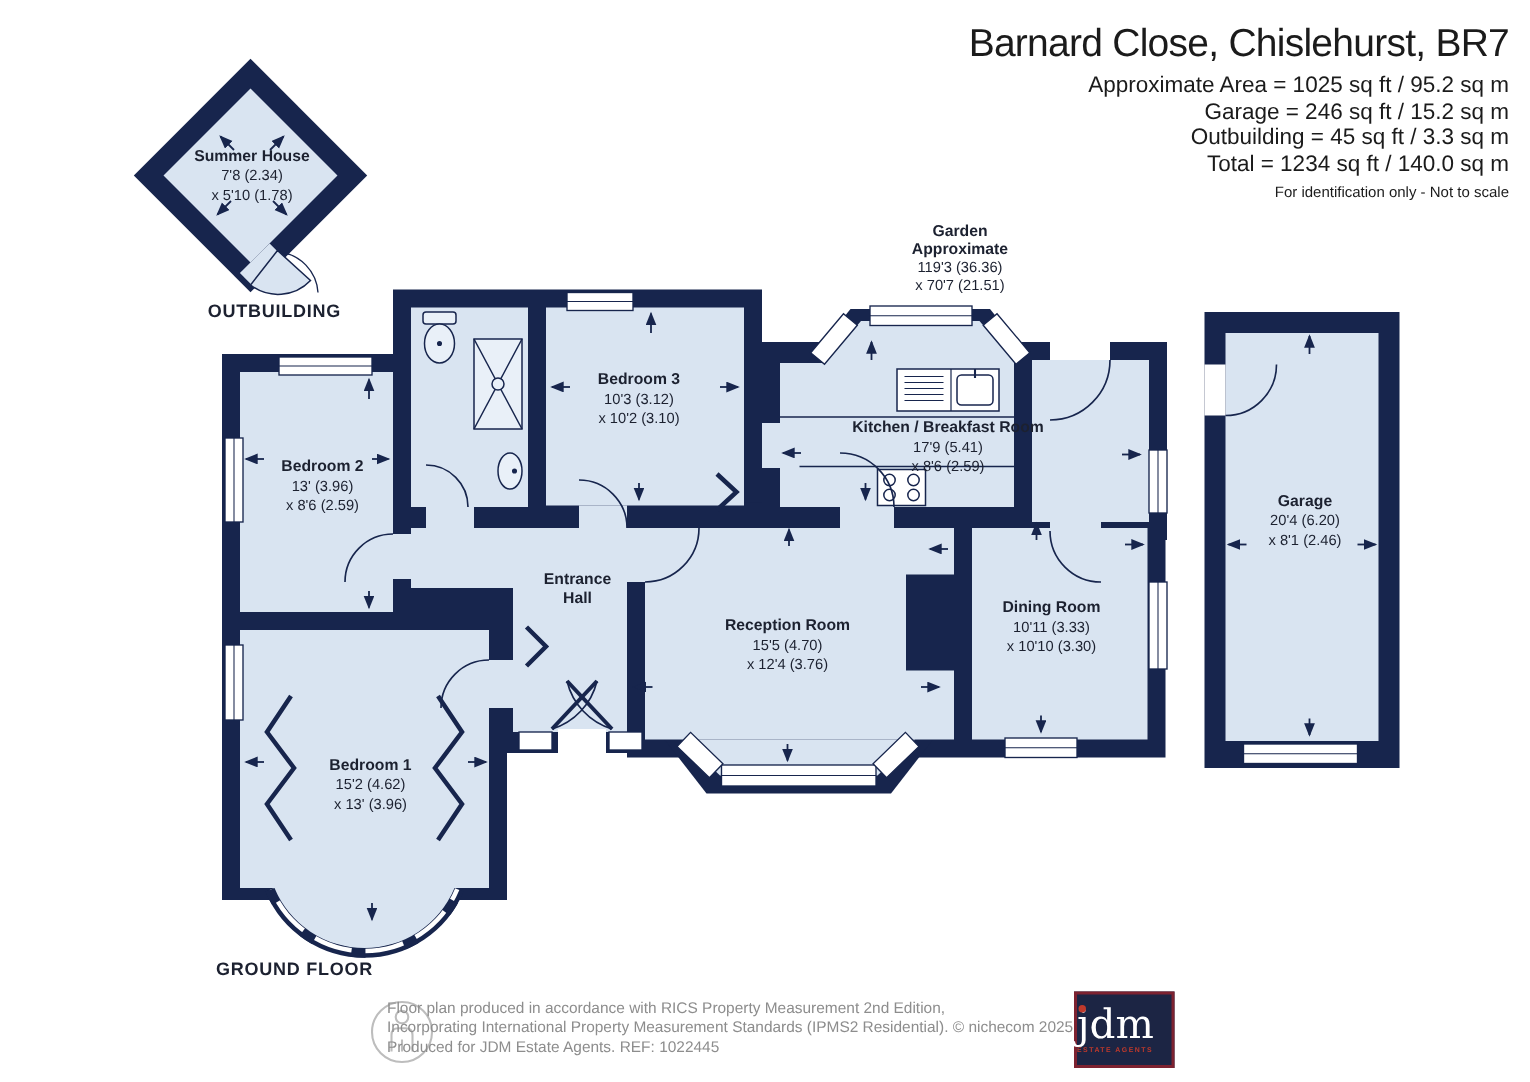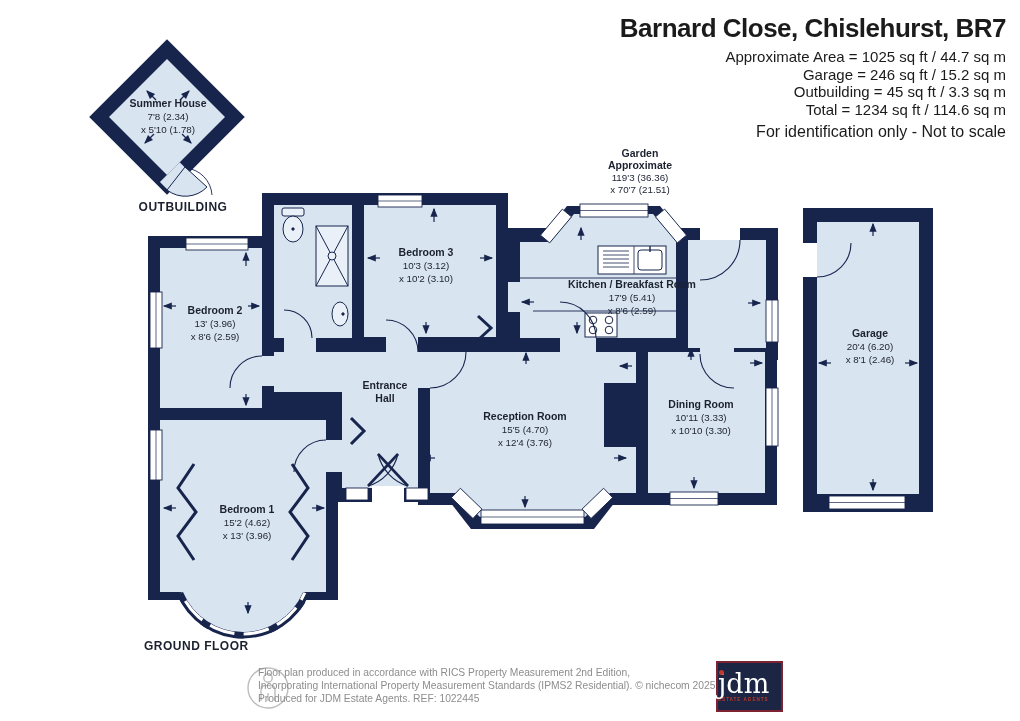--- a/index.html
+++ b/index.html
@@ -8,44 +8,44 @@
   }
   *{margin:0;padding:0;box-sizing:border-box;}
   html,body{background:#fff;}
   body{font-family:"Liberation Sans",sans-serif;width:1020px;height:721px;position:relative;overflow:hidden;}
   .stage{position:absolute;inset:0;}
   svg text{font-family:"Liberation Sans",sans-serif;fill:#1c2130;}
   .room-name{font-size:10.5px;font-weight:bold;}
   .room-dim{font-size:9.8px;}
   .zone-label{font-size:12px;font-weight:bold;letter-spacing:.5px;}
   .header{position:absolute;top:14px;right:14px;text-align:right;color:var(--ink);}
-  .header .title{font-size:26px;font-weight:bold;letter-spacing:-.5px;line-height:28px;}
+  .header .title{font-size:26px;font-weight:normal;letter-spacing:-.5px;line-height:28px;}
   .header .areas{margin-top:6px;font-size:15px;line-height:17.5px;}
-  .header .disclaimer{margin-top:5px;font-size:16px;}
+  .header .disclaimer{margin-top:5px;font-size:10px;}
   .footer{position:absolute;left:246px;top:666px;display:flex;align-items:center;}
   .footer .ftext{margin-left:12px;font-size:10.3px;line-height:13px;color:var(--gray);}
   .logo{position:absolute;left:716px;top:661px;width:67px;height:51px;background:var(--logo-navy);
         border:2.5px solid #7d2230;display:flex;flex-direction:column;align-items:flex-start;justify-content:center;}
   .logo .jdm{font-family:"DejaVu Serif",serif;color:#fff;font-size:27px;line-height:24px;position:relative;}
   .logo .jdm .jdot{position:absolute;left:1px;top:-2px;width:5px;height:5px;border-radius:50%;background:#c0392b;}
   .logo .sub{font-size:4.6px;color:#c0392b;letter-spacing:1px;margin-top:1px;font-weight:bold;}
 </style>
 </head>
 <body>
 
 <div class="stage">
 
   
   <div class="header">
     <div class="title">Barnard Close, Chislehurst, BR7</div>
     <div class="areas">
-      <div>Approximate Area = 1025  sq ft / 44.7 sq m</div>
+      <div>Approximate Area = 1025  sq ft / 95.2 sq m</div>
       <div>Garage = 246 sq ft / 15.2 sq m</div>
       <div>Outbuilding = 45 sq ft / 3.3 sq m</div>
-      <div>Total = 1234 sq ft / 114.6 sq m</div>
+      <div>Total = 1234 sq ft / 140.0 sq m</div>
     </div>
     <div class="disclaimer">For identification only - Not to scale</div>
   </div>
 
   
   <svg width="1020" height="721" viewBox="0 0 1020 721">
     <defs>
       <marker id="ah" markerWidth="9" markerHeight="8" refX="6.5" refY="3" orient="auto">
         <path d="M0,0 L7.5,3 L0,6 Z" fill="#17254d"></path>
       </marker>

